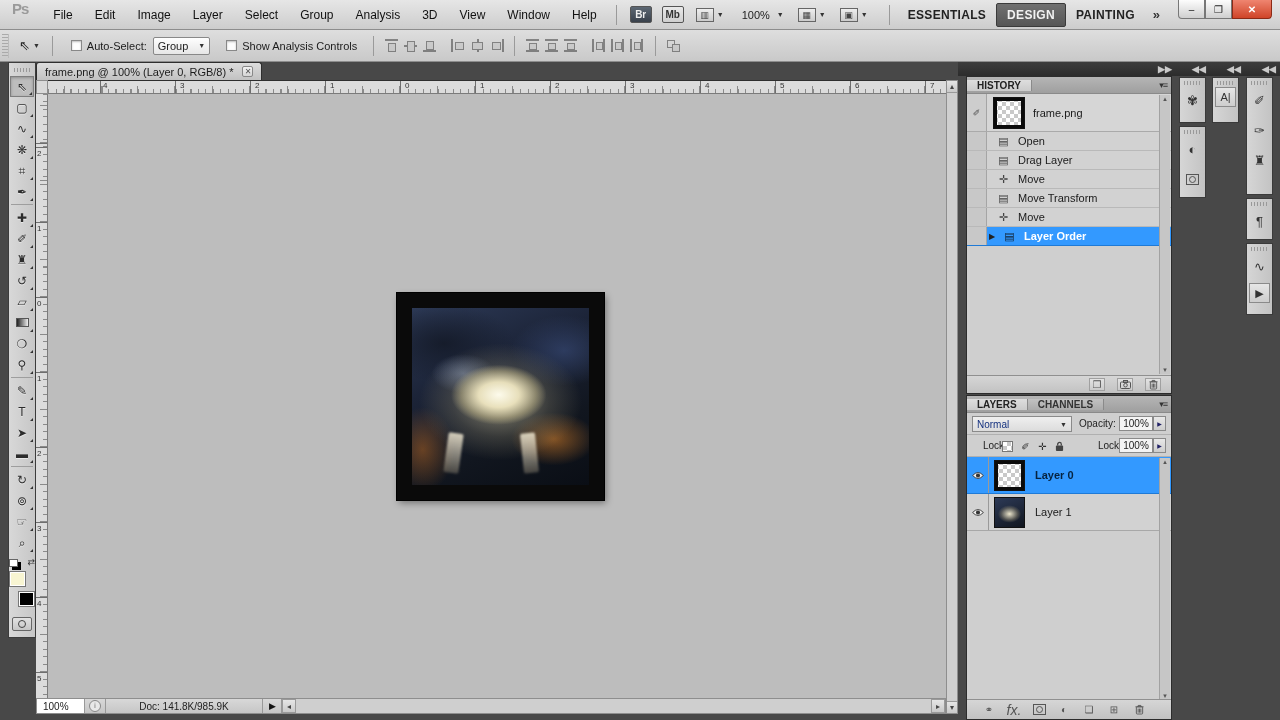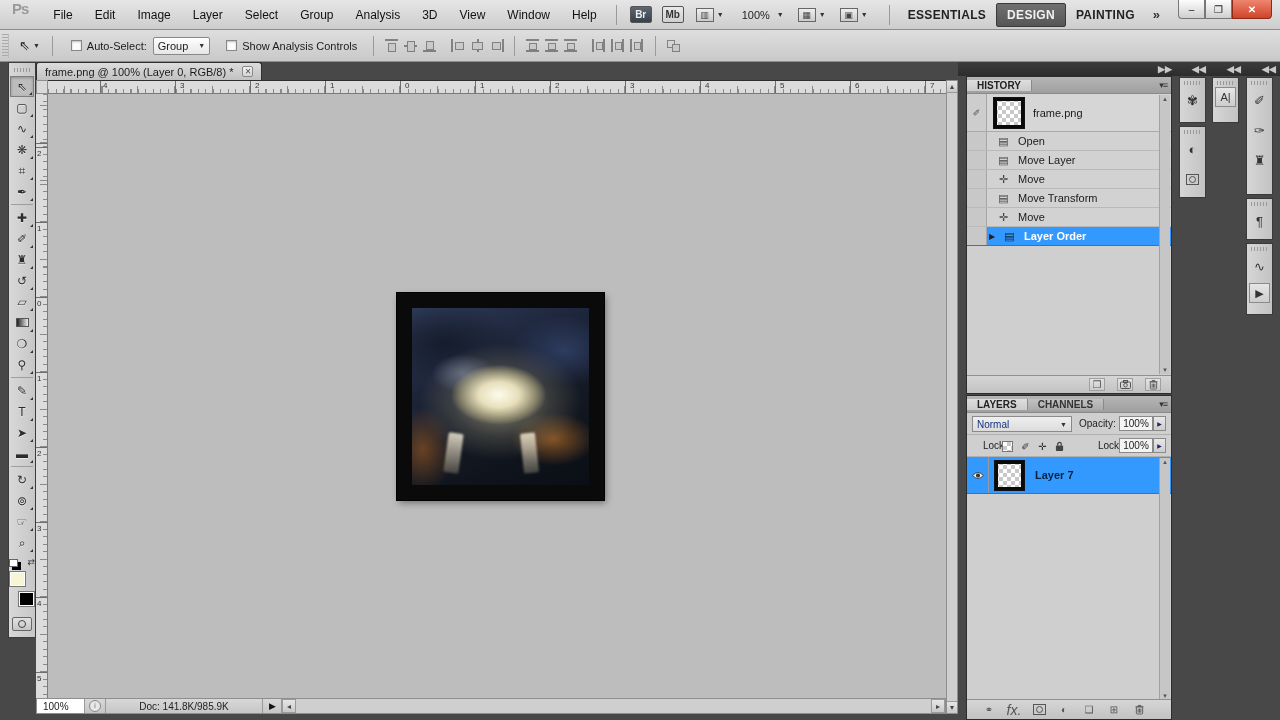--- a/index.html
+++ b/index.html
@@ -401,21 +401,21 @@
         <span class="h-name">frame.png</span>
       </div>
       <div class="h-row">
         <span class="h-well"></span>
         <span class="h-ico">▤</span>
         <span class="h-label">Open</span>
       </div>
       <div class="h-row">
         <span class="h-well"></span>
         <span class="h-ico">▤</span>
-        <span class="h-label">Move Layer</span>
+        <span class="h-label">Drag Layer</span>
       </div>
       <div class="h-row">
         <span class="h-well"></span>
         <span class="h-ico">✛</span>
         <span class="h-label">Move</span>
       </div>
       <div class="h-row">
         <span class="h-well"></span>
         <span class="h-ico">▤</span>
         <span class="h-label">Move Transform</span>
@@ -487,21 +487,31 @@
         <span class="spin" style="left:186px;top:3px">▶</span>
       </div>
       <div class="l-row sel">
         <span class="eyewell">
           <svg width="14" height="9" viewBox="0 0 14 10">
               <path d="M1 5 Q7 -1.5 13 5 Q7 11.5 1 5Z" fill="#f5f5f5" stroke="#333"></path>
               <circle cx="7" cy="5" r="2.3" fill="#333"></circle>
             </svg>
         </span>
         <span class="l-thumb checker framering"></span>
-        <span class="l-name">Layer 7</span>
+        <span class="l-name">Layer 0</span>
+      </div>
+      <div class="l-row">
+        <span class="eyewell">
+          <svg width="14" height="9" viewBox="0 0 14 10">
+              <path d="M1 5 Q7 -1.5 13 5 Q7 11.5 1 5Z" fill="#f5f5f5" stroke="#333"></path>
+              <circle cx="7" cy="5" r="2.3" fill="#333"></circle>
+            </svg>
+        </span>
+        <span class="l-thumb photo-mini"></span>
+        <span class="l-name">Layer 1</span>
       </div>
       <div class="mini-scroll" style="top:62px">
         <span>▴</span>
         <span>▾</span>
       </div>
       <div class="pfoot" style="height:20px;gap:9px;justify-content:flex-start;padding-left:14px">
         <span class="pfi" style="border:none;background:none">⚭</span>
         <span class="pfi" style="border:none;background:none;font-size:14px;font-style:italic">fx.</span>
         <span class="pfi" style="border:none;background:none">
             <span class="maskchip"></span>

